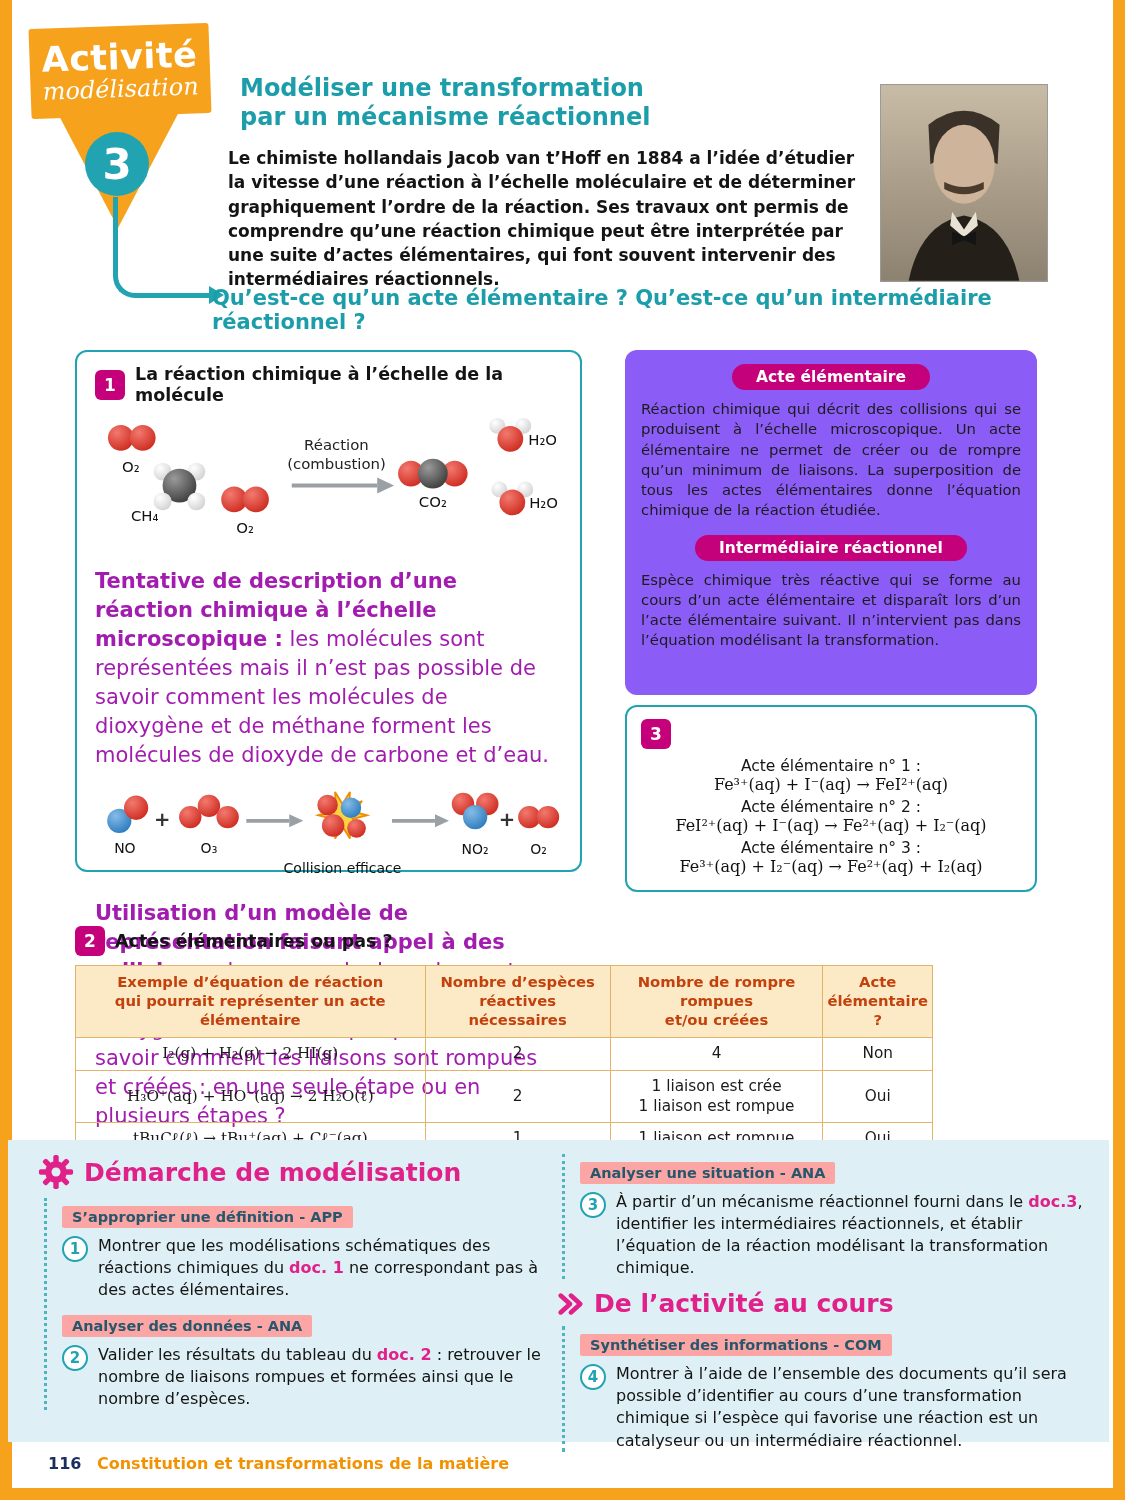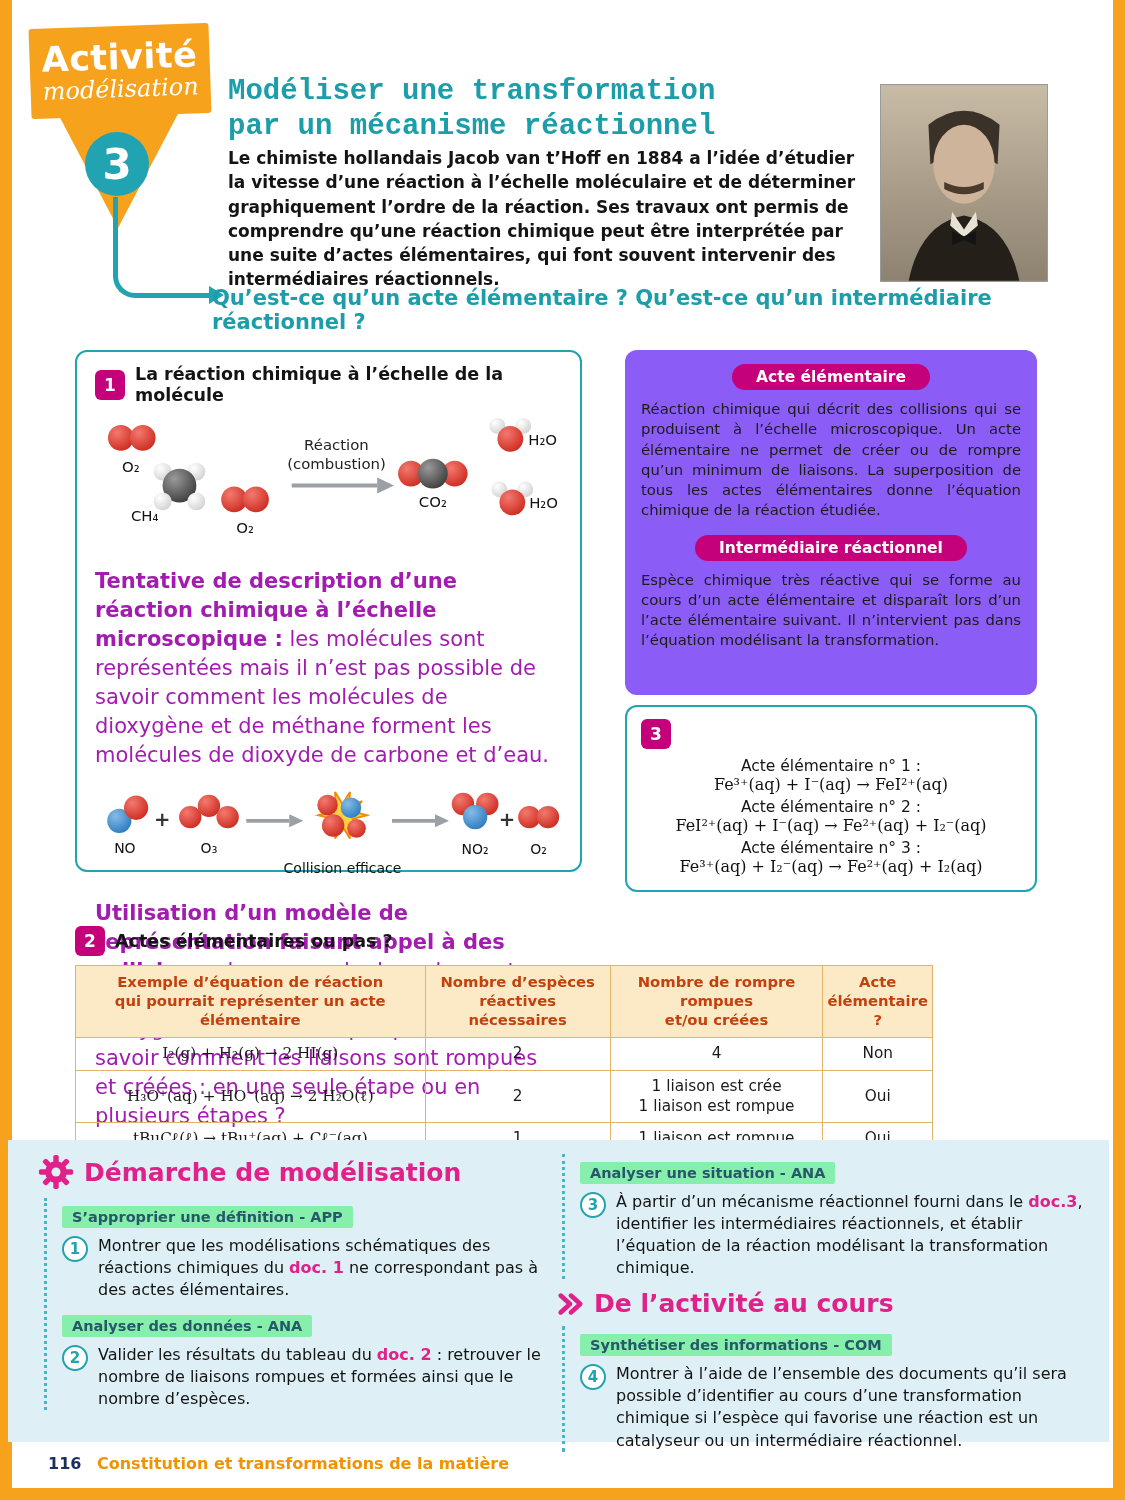--- a/index.html
+++ b/index.html
@@ -23,22 +23,22 @@
              border-top:118px solid #F6A21D; }
   .act-circle { position:absolute; left:85px; top:132px; width:64px; height:64px; border-radius:50%;
                 background:#21A3B1; color:#fff; font-size:42px; font-weight:bold;
                 display:flex; align-items:center; justify-content:center; }
   .connector { position:absolute; left:113px; top:197px; width:100px; height:101px;
                border-left:5px solid #21A3B1; border-bottom:5px solid #21A3B1;
                border-bottom-left-radius:22px; }
   .conn-arrow { position:absolute; left:209px; top:286px; width:0; height:0;
                 border-left:15px solid #21A3B1; border-top:9px solid transparent; border-bottom:9px solid transparent; }
 
-  .page-title { position:absolute; left:228px; top:74px; color:#1C9DAA; font-size:29px; font-weight:bold;
-                line-height:1.22; white-space:pre-line;font-family:Liberation Mono, monospace; }
+  .page-title { position:absolute; left:240px; top:74px; color:#1C9DAA; font-size:24px; font-weight:bold;
+                line-height:1.22; white-space:pre-line; }
   .intro { position:absolute; left:228px; top:146px; width:642px; font-size:17px; font-weight:600;
            line-height:1.43; color:#141414; }
   .portrait { position:absolute; left:880px; top:84px; width:168px; height:198px; border:1px solid #9a9a9a; background:#b6a892; }
   .question { position:absolute; left:212px; top:286px; width:820px; color:#1C9DAA; font-size:21px; font-weight:bold; }
 
   
   .docbox { border:2px solid #21A3B1; border-radius:12px; background:#fff; }
   .doc-head { display:flex; align-items:center; gap:10px; }
   .doc-badge { min-width:30px; height:30px; background:#C4007A; color:#fff; border-radius:6px;
                font-size:17px; font-weight:bold; display:flex; align-items:center; justify-content:center; flex:0 0 30px; }
@@ -77,21 +77,21 @@
   .c1{width:352px;} .c2{width:186px;} .c3{width:214px;} .c4{width:106px;}
 
   
   .panel { position:absolute; left:8px; top:1140px; width:1101px; height:302px; background:#DEF0F6; }
   .col { position:absolute; top:14px; }
   .col-left { left:30px; width:505px; }
   .col-right { left:548px; width:530px; }
   .sec-title-row { display:flex; align-items:center; gap:10px; margin-bottom:8px; }
   .sec-title { color:#E0218A; font-size:25px; font-weight:bold; }
   .dotted-wrap { border-left:3px dotted #4FB4C0; padding-left:15px; margin-left:6px; }
-  .skill-badge { display:inline-block; background:#86efac; color:#27576B; font-size:14.5px; font-weight:bold;
+  .skill-badge { display:inline-block; background:#fca5a5; color:#27576B; font-size:14.5px; font-weight:bold;
                  padding:3px 10px; margin:8px 0 7px; border-radius:2px; }
   .task { display:flex; gap:10px; margin-bottom:6px; }
   .task-num { flex:0 0 26px; width:26px; height:26px; border:2px solid #21A3B1; border-radius:50%;
               background:#fff; color:#21A3B1; font-size:15px; font-weight:bold;
               display:flex; align-items:center; justify-content:center; margin-top:1px; }
   .task-text { font-size:16px; line-height:1.38; color:#141414; }
   .docref { color:#E0218A; font-weight:bold; }
 
   .footer { position:absolute; left:48px; top:1454px; font-size:16px; font-weight:bold; }
   .footer .num { color:#1b2f5e; }

